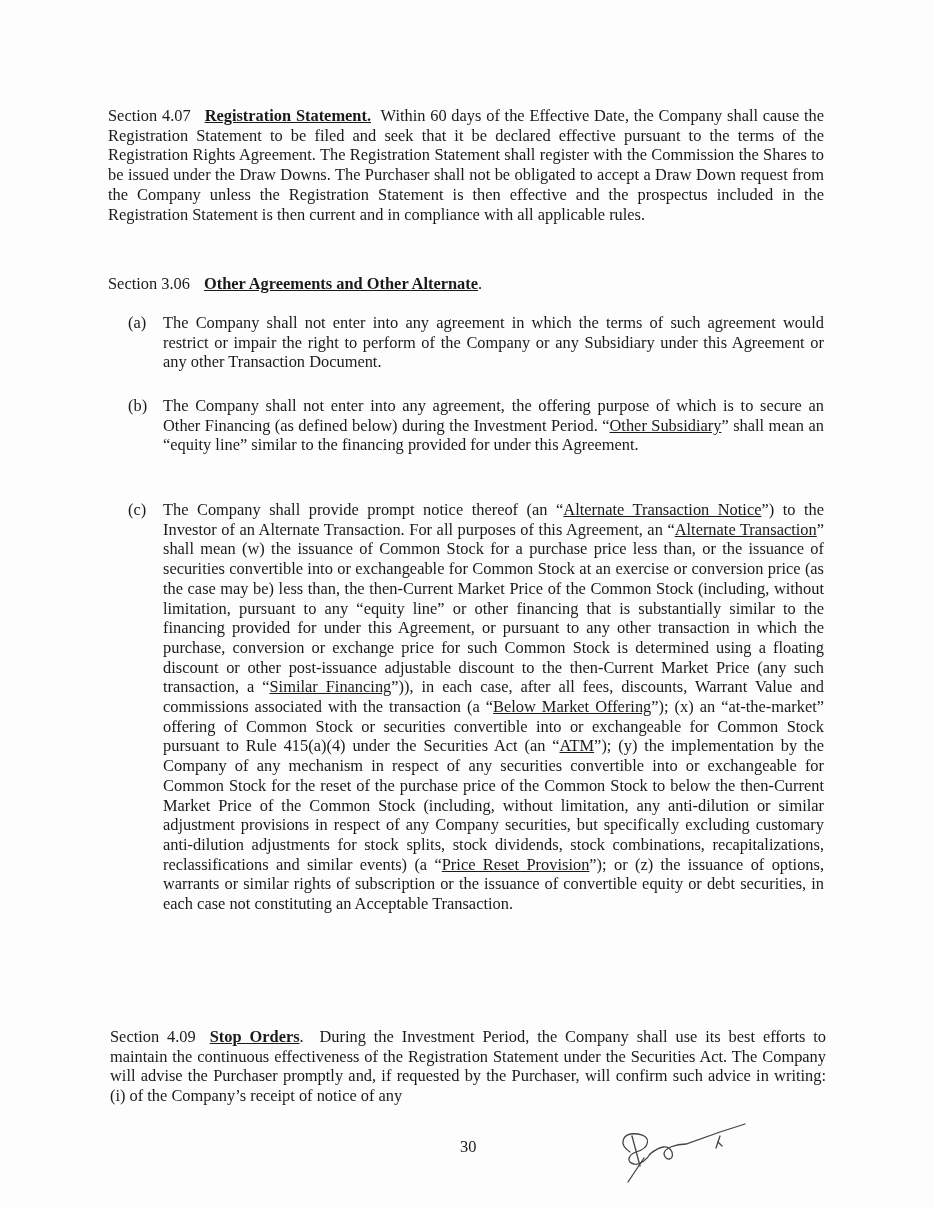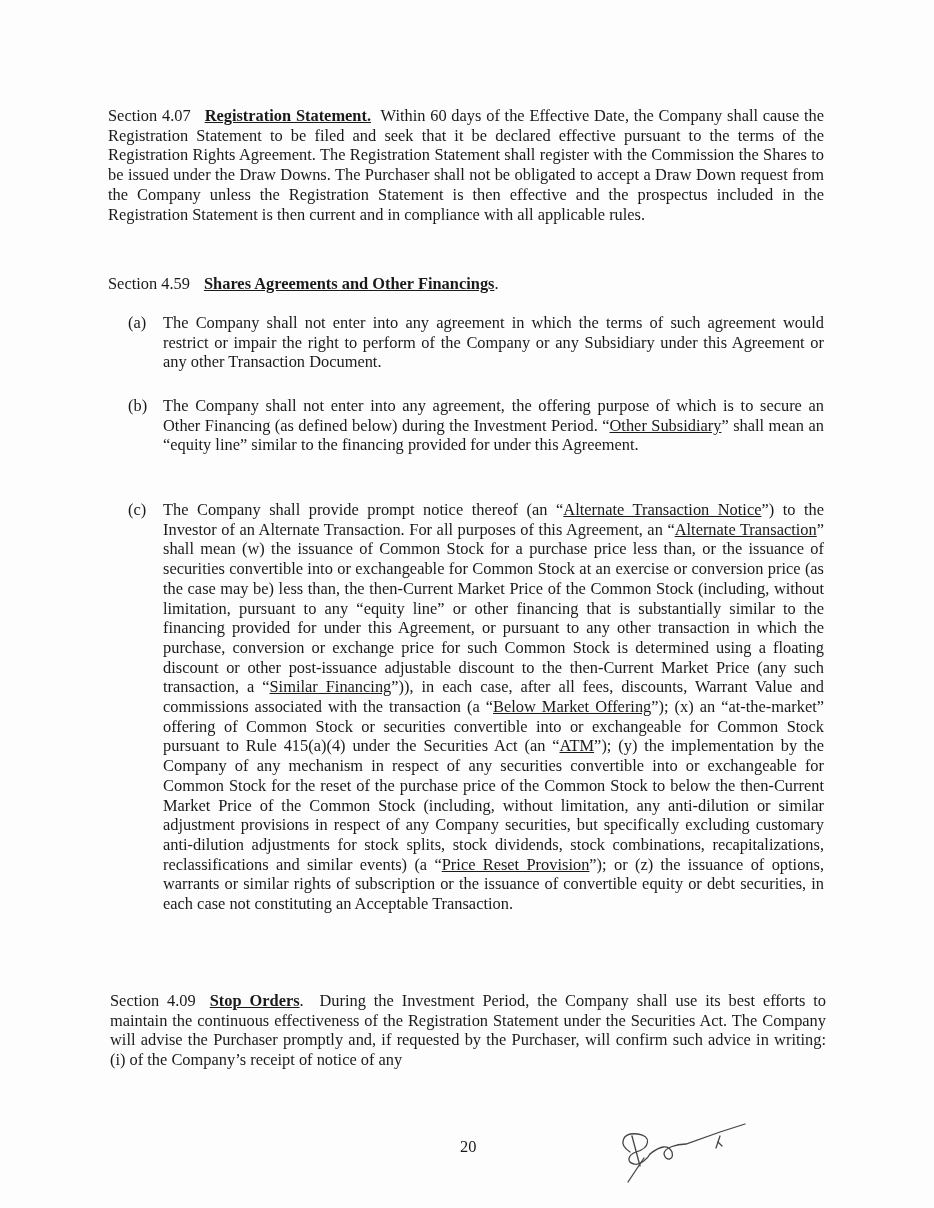--- a/index.html
+++ b/index.html
@@ -20,43 +20,43 @@
 </head>
 <body>
 
 <div class="page">
 
   <div class="block sec" style="top:106px;">
     <span class="secno">Section 4.07</span><span class="heading">Registration Statement.</span>&nbsp;&nbsp;<span>Within 60 days of the Effective Date, the Company shall cause the Registration Statement to be filed and seek that it be declared effective pursuant to the terms of the Registration Rights Agreement.  The Registration Statement shall register with the Commission the Shares to be issued under the Draw Downs. The Purchaser shall not be obligated to accept a Draw Down request from the Company unless the Registration Statement is then effective and the prospectus included in the Registration Statement is then current and in compliance with all applicable rules.</span>
   </div>
 
   <div class="block sec" style="top:274px;">
-    <span class="secno">Section 4.59</span><span class="heading">Shares Agreements and Other Financings</span><span>.</span>
+    <span class="secno">Section 3.06</span><span class="heading">Other Agreements and Other Alternate</span><span>.</span>
   </div>
 
   <div class="block item" style="top:313px;">
     <span class="lbl">(a)</span>
     <div class="body">The Company shall not enter into any agreement in which the terms of such agreement would restrict or impair the right to perform of the Company or any Subsidiary under this Agreement or any other Transaction Document.</div>
   </div>
 
   <div class="block item" style="top:396px;">
     <span class="lbl">(b)</span>
     <div class="body"><span>The Company shall not enter into any agreement, the offering purpose of which is to secure an Other Financing (as defined below) during the Investment Period. “</span><span class="u">Other Subsidiary</span><span>” shall mean an “equity line” similar to the financing provided for under this Agreement.</span></div>
   </div>
 
   <div class="block item" style="top:500px;">
     <span class="lbl">(c)</span>
     <div class="body"><span>The Company shall provide prompt notice thereof (an “</span><span class="u">Alternate Transaction Notice</span><span>”) to the Investor of an Alternate Transaction. For all purposes of this Agreement, an “</span><span class="u">Alternate Transaction</span><span>” shall mean (w) the issuance of Common Stock for a purchase price less than, or the issuance of securities convertible into or exchangeable for Common Stock at an exercise or conversion price (as the case may be) less than, the then-Current Market Price of the Common Stock (including, without limitation, pursuant to any “equity line” or other financing that is substantially similar to the financing provided for under this Agreement, or pursuant to any other transaction in which the purchase, conversion or exchange price for such Common Stock is determined using a floating discount or other post-issuance adjustable discount to the then-Current Market Price (any such transaction, a “</span><span class="u">Similar Financing</span><span>”)), in each case, after all fees, discounts, Warrant Value and commissions associated with the transaction (a “</span><span class="u">Below Market Offering</span><span>”); (x) an “at-the-market” offering of Common Stock or securities convertible into or exchangeable for Common Stock pursuant to Rule 415(a)(4) under the Securities Act (an “</span><span class="u">ATM</span><span>”); (y) the implementation by the Company of any mechanism in respect of any securities convertible into or exchangeable for Common Stock for the reset of the purchase price of the Common Stock to below the then-Current Market Price of the Common Stock (including, without limitation, any anti-dilution or similar adjustment provisions in respect of any Company securities, but specifically excluding customary anti-dilution adjustments for stock splits, stock dividends, stock combinations, recapitalizations, reclassifications and similar events) (a “</span><span class="u">Price Reset Provision</span><span>”); or (z) the issuance of options, warrants or similar rights of subscription or the issuance of convertible equity or debt securities, in each case not constituting an Acceptable Transaction.</span></div>
   </div>
 
-  <div class="block sec" style="top:991px; left:110px;">
+  <div class="block sec" style="top:1027px; left:110px;">
     <span class="secno">Section 4.09</span><span class="heading">Stop Orders</span><span>.</span>&nbsp;&nbsp;<span>During the Investment Period, the Company shall use its best efforts to maintain the continuous effectiveness of the Registration Statement under the Securities Act. The Company will advise the Purchaser promptly and, if requested by the Purchaser, will confirm such advice in writing: (i) of the Company’s receipt of notice of any</span>
   </div>
 
-  <div class="pagenum">20</div>
+  <div class="pagenum">30</div>
 
   <svg class="sig" viewBox="0 0 150 62">
     <g fill="none" stroke="#444" stroke-width="1.3" stroke-linecap="round">
       <path d="M20 30 C 8 22, 12 10, 28 12 C 42 14, 40 26, 26 30 C 18 33, 16 40, 24 42 C 30 44, 38 36, 40 32"></path>
       <path d="M22 14 L 30 44"></path>
       <path d="M34 36 L 18 60"></path>
       <path d="M40 32 C 50 24, 58 22, 62 30 C 64 38, 56 40, 54 32 C 54 26, 66 22, 76 22 L 110 10 L 135 2"></path>
       <path d="M110 14 L 106 26"></path>
       <path d="M108 20 L 112 24"></path>
     </g>

